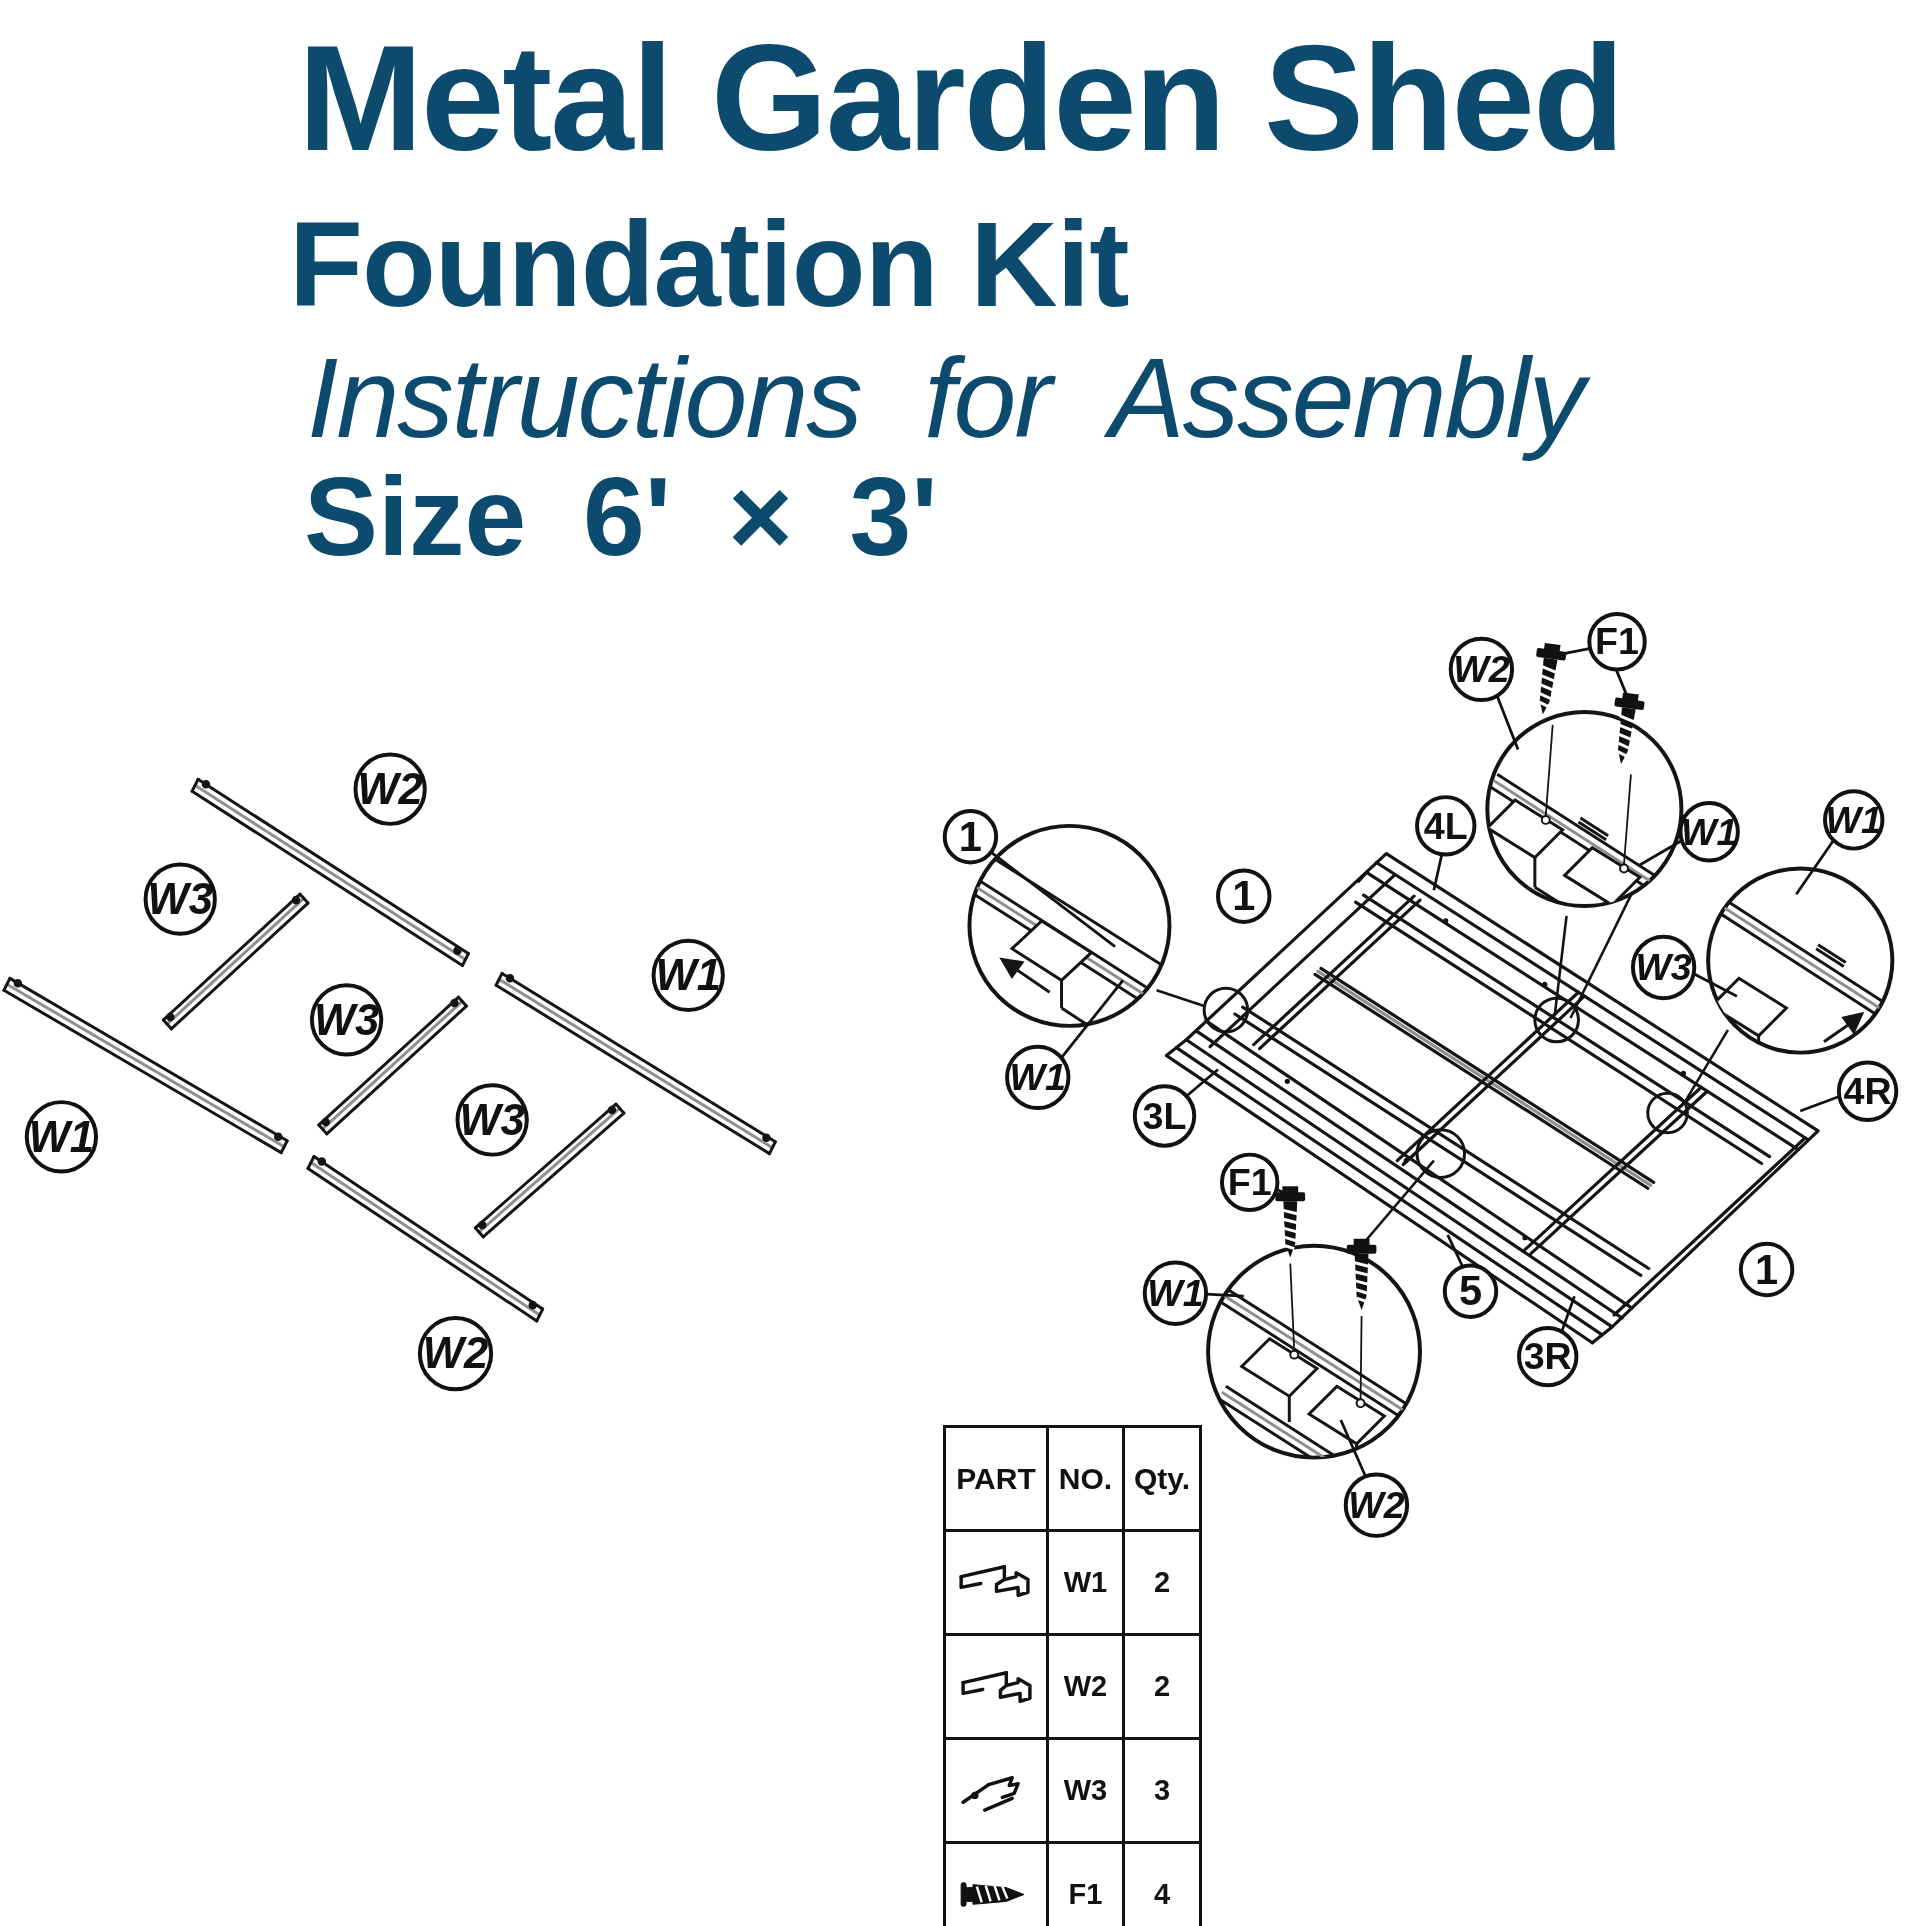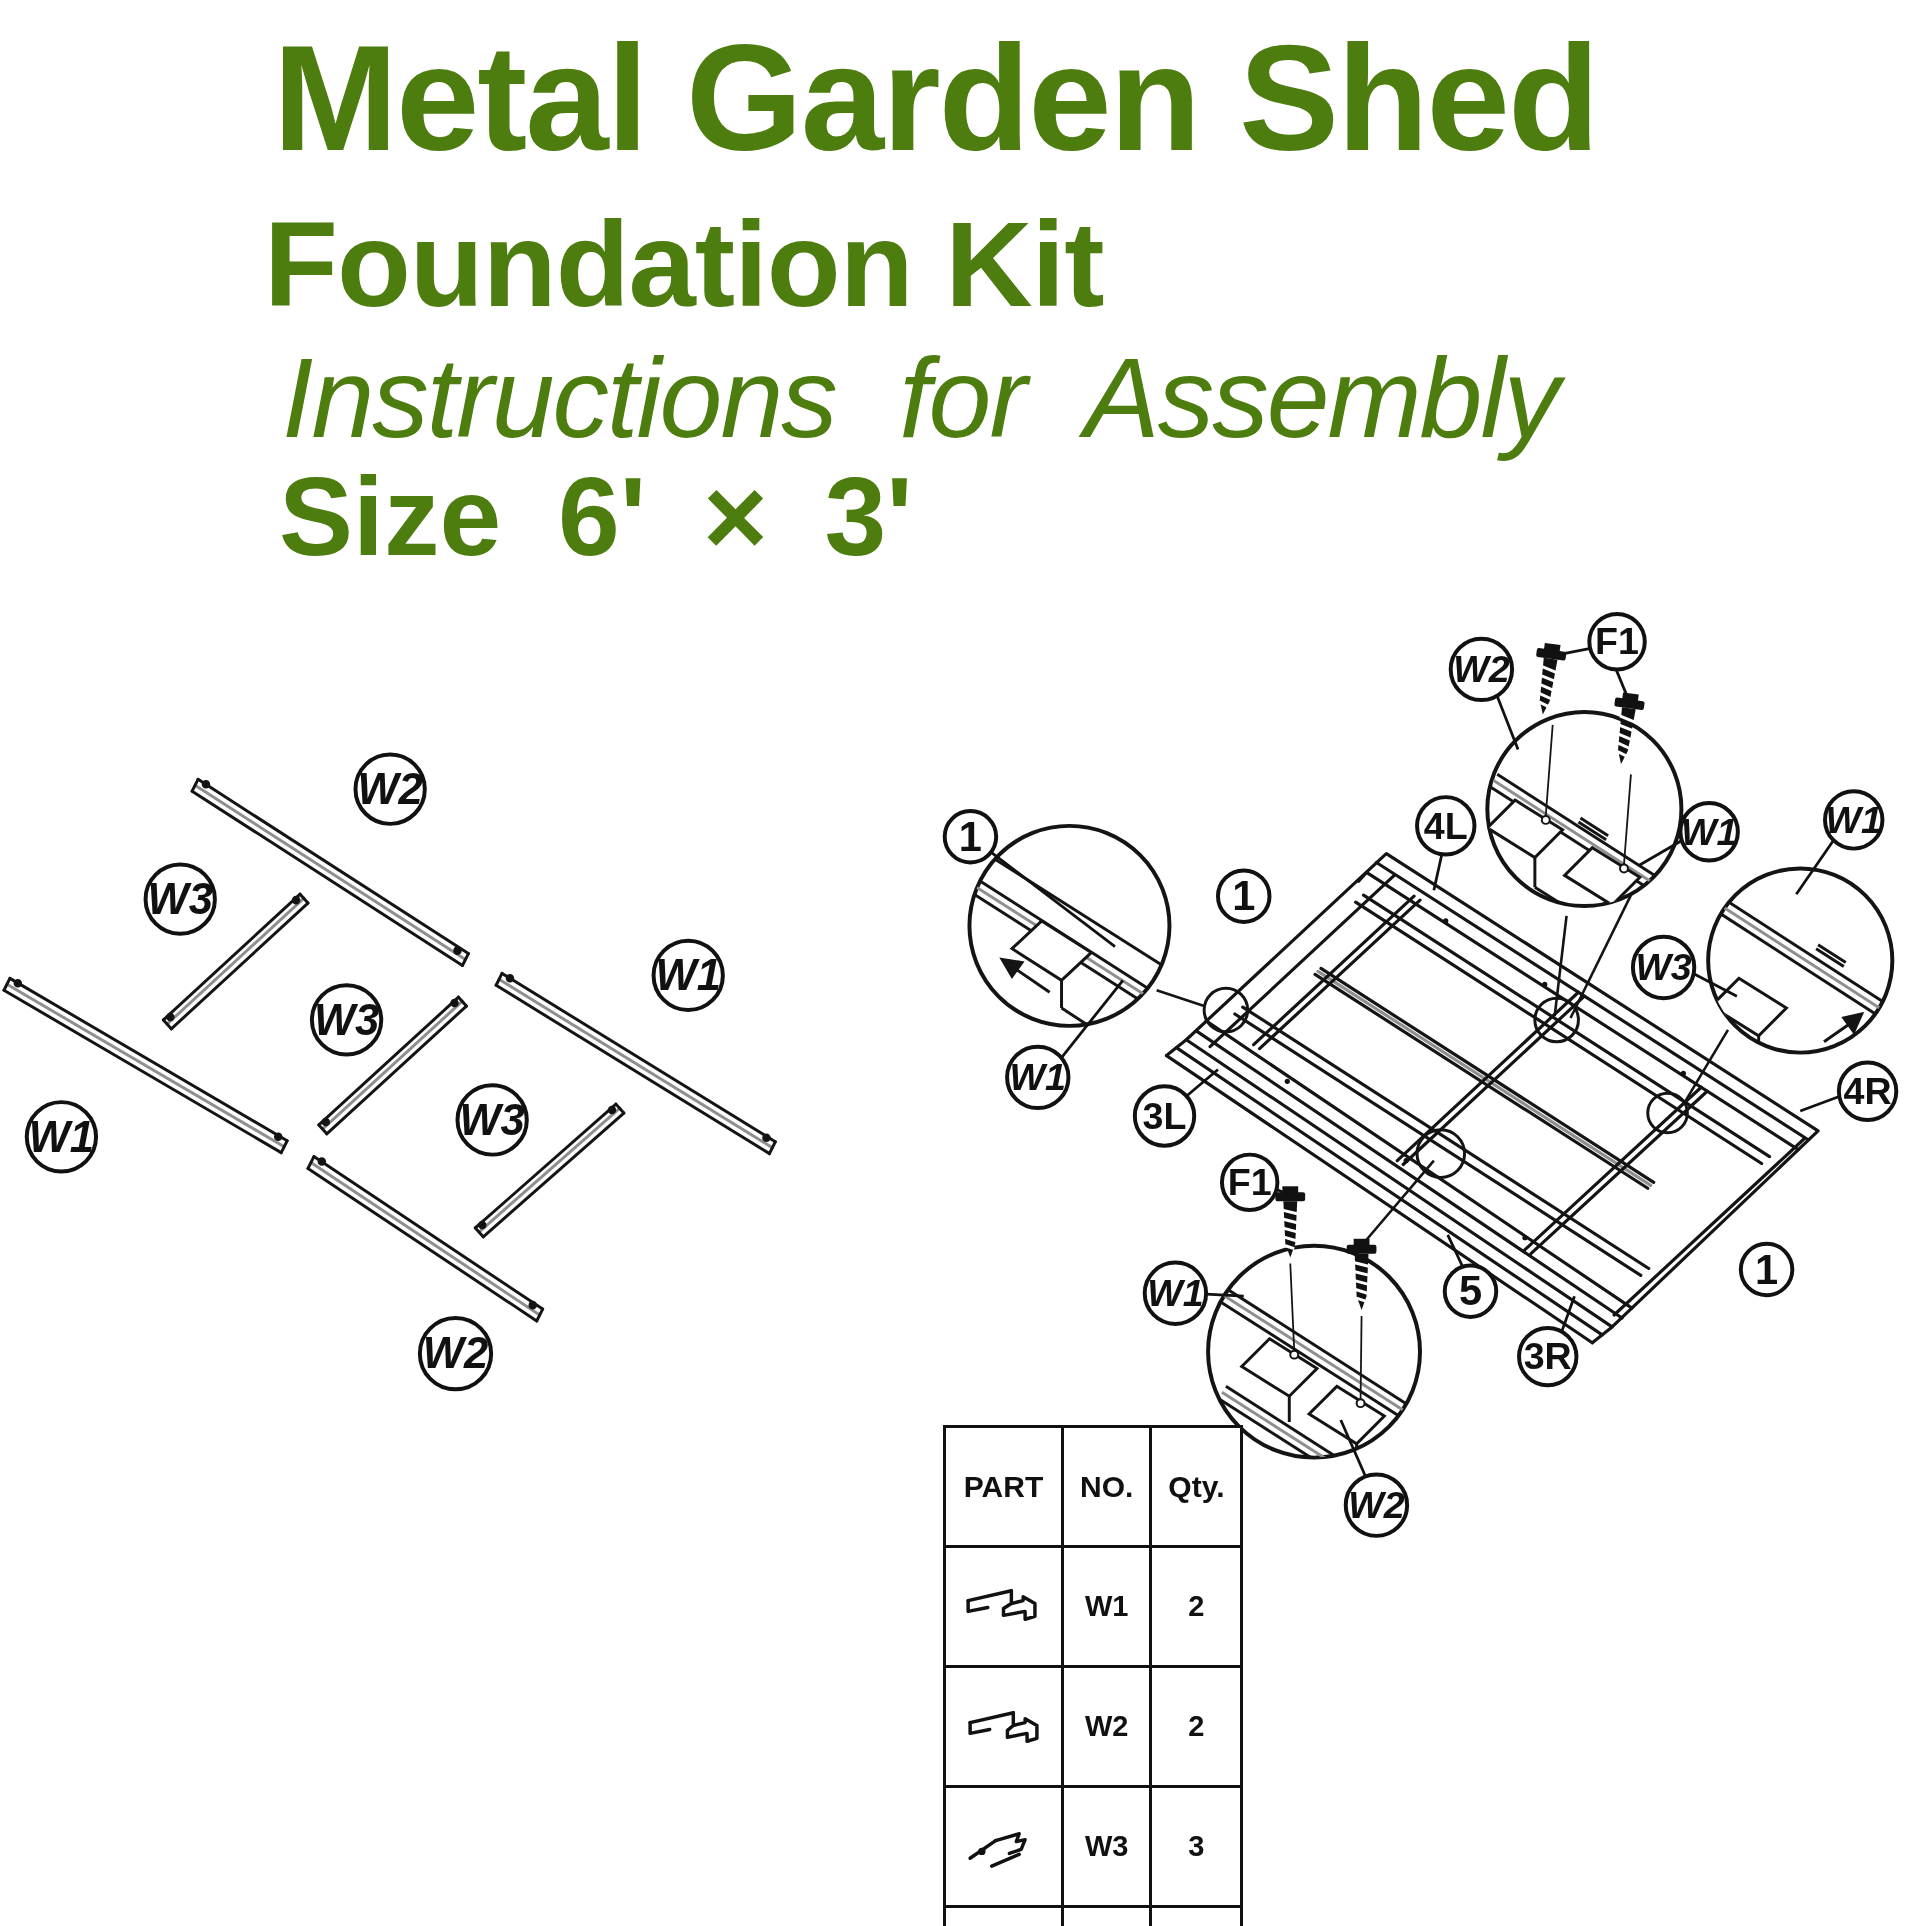--- a/index.html
+++ b/index.html
@@ -1,26 +1,26 @@
 <!DOCTYPE html>
 <html><head>
 <meta charset="utf-8">
 <style>
   html,body{margin:0;padding:0;background:#fff;}
   body{width:1927px;height:1927px;position:relative;overflow:hidden;
        font-family:"Liberation Sans","DejaVu Sans",sans-serif;color:#111;}
-  .title-line{position:absolute;white-space:nowrap;color:#4d7c0f;}
+  .title-line{position:absolute;white-space:nowrap;color:#0c4a6e;margin-left:25px;}
   #t1{left:273px;top:12px;font-size:150px;font-weight:bold;letter-spacing:-2px;}
   #t2{left:264px;top:194px;font-size:121px;font-weight:bold;letter-spacing:-1px;}
   #t3{left:282px;top:333px;font-size:113px;font-weight:normal;word-spacing:34px;letter-spacing:-2px;font-style:italic;}
   #t4{left:279px;top:453px;font-size:111px;font-weight:bold;word-spacing:26px;}
   #diagram{position:absolute;left:0;top:0;}
   #parts-table{position:absolute;left:943px;top:1425px;border-collapse:collapse;table-layout:fixed;}
   #parts-table th,#parts-table td{border:3.5px solid #111;text-align:center;vertical-align:middle;
-       padding:16px;font-weight:bold;background:#fff;}
+       padding:8px;font-weight:bold;background:#fff;}
   #parts-table th{font-size:30px;height:85px;}
   #parts-table td{height:85px;font-size:29px;}
   .col-part{width:103px;} .col-no{width:76px;} .col-qty{width:77px;}
   td.icon-cell svg{width:83px;height:55px;display:block;margin:0 auto;}
 </style>
 </head>
 <body>
 
 <div class="title-line" id="t1">Metal Garden Shed</div>
 <div class="title-line" id="t2">Foundation Kit</div>

